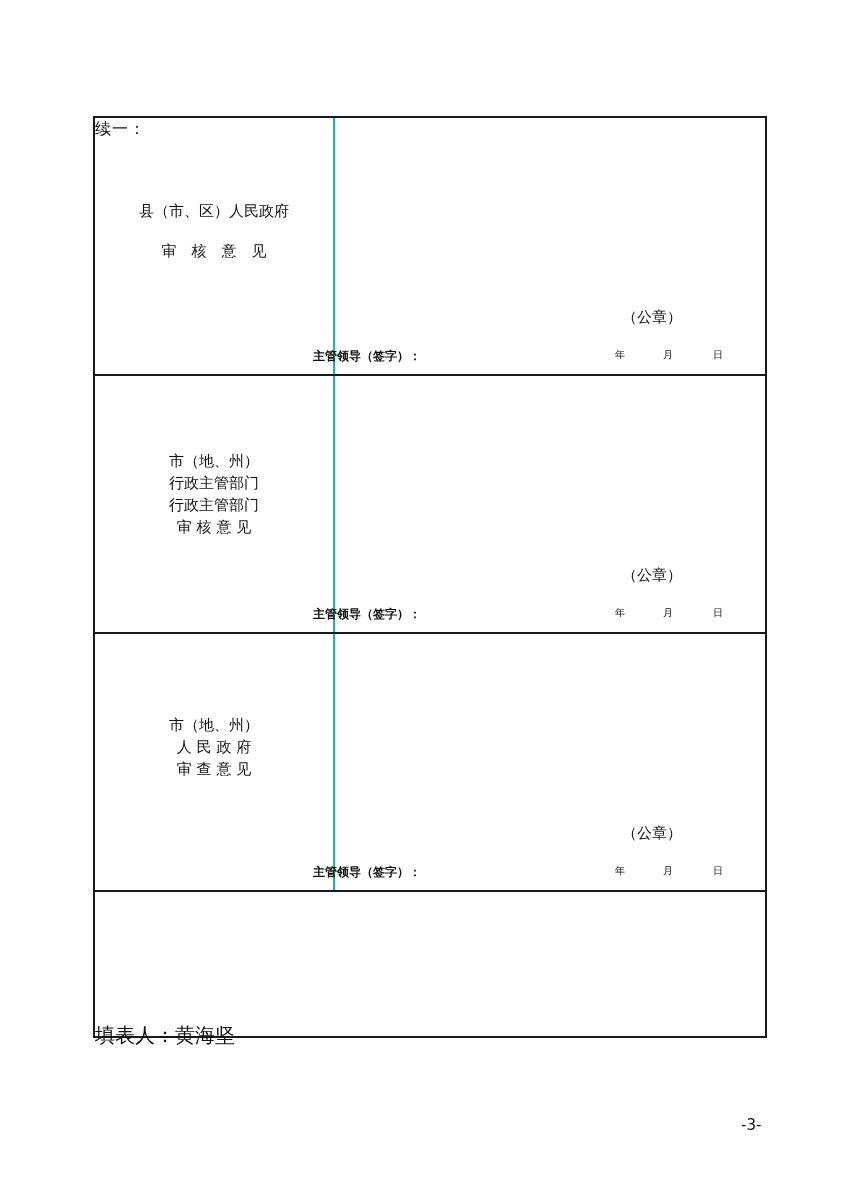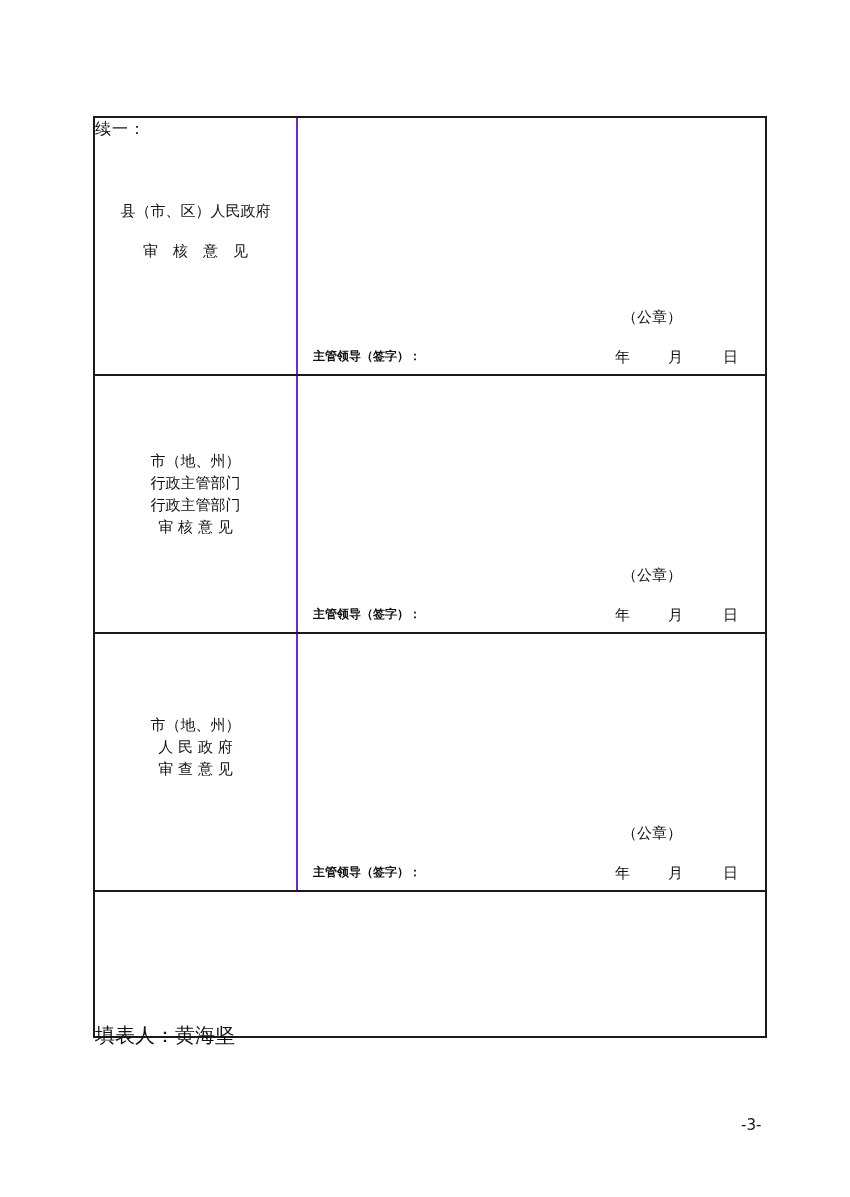--- a/index.html
+++ b/index.html
@@ -16,36 +16,36 @@
       position: absolute; left: 93px; top: 116px;
       width: 674px; height: 922px;
       border: 2px solid #1a1a1a; box-sizing: border-box;
     }
     .row {
       position: absolute; left: 0; right: 0;
       border-bottom: 2px solid #1a1a1a; box-sizing: border-box;
     }
     .row.last { border-bottom: none; }
     .label-cell {
-      position: absolute; left: 0; top: 0; bottom: 0; width: 203px;
-      border-right: 2px solid #6d28d9; box-sizing: border-box;
+      position: absolute; left: 0; top: 0; bottom: 0; width: 240px;
+      border-right: 2px solid #14b8a6; box-sizing: border-box;
       display: flex; flex-direction: column; align-items: center; justify-content: center;
       font-size: 15px; line-height: 22px; text-align: center;
     }
     .content-cell {
       position: absolute; left: 203px; top: 0; right: 0; bottom: 0; margin-left: 11px;
     }
     .seal {
       position: absolute; left: 313px; font-size: 15px;
     }
     .signer {
       position: absolute; left: 4px; font-size: 12px; font-weight: bold;
     }
     .date {
-      position: absolute; left: 306px; font-size: 15px;
+      position: absolute; left: 306px; font-size: 10px;
     }
     .date span { display: inline-block; }
     .date .m { margin-left: 38px; }
     .date .d { margin-left: 40px; }
     .filler {
       position: absolute; left: 95px; top: 1022px; font-size: 20px;
     }
     .page-number {
       position: absolute; left: 741px; top: 1116px; font-size: 15px;
     }

